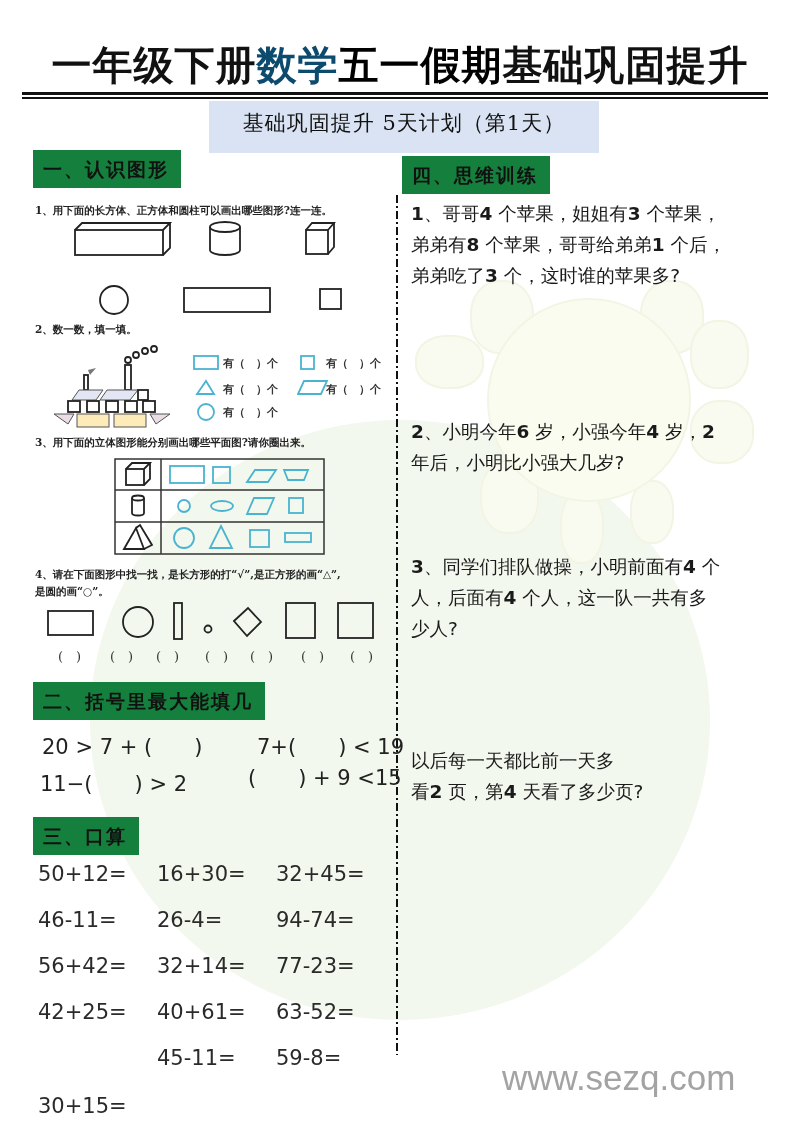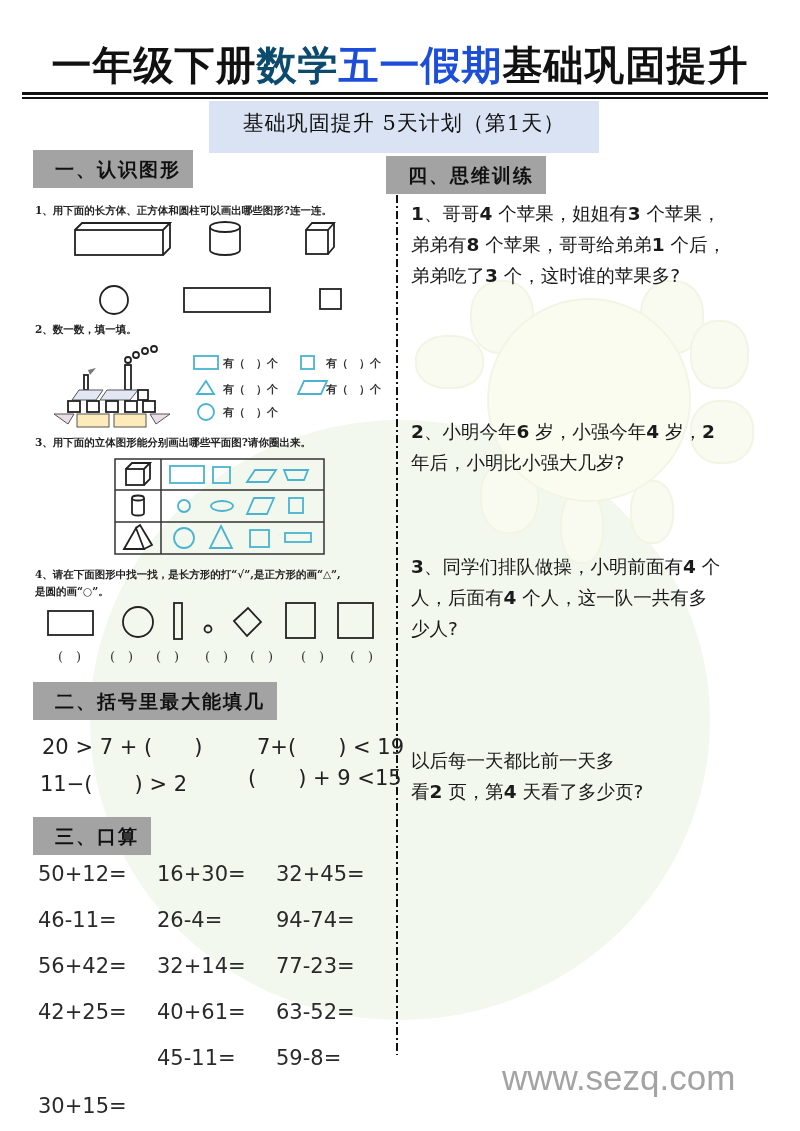--- a/index.html
+++ b/index.html
@@ -16,34 +16,34 @@
     .wm-sun { position: absolute; border-radius: 50%; background: #fbfcf0; border: 2px solid #f3f5e4; }
     .wm-ray { position: absolute; border-radius: 45%; background: #fafbf0; border: 2px solid #f2f4e4; }
 
     
     .main-title {
       left: 0; width: 800px; top: 40px; text-align: center;
       font-family: "DejaVu Serif", "Liberation Serif", serif;
       font-size: 40px; font-weight: bold; letter-spacing: 1px; line-height: 50px;
     }
     .main-title .blue { color: #0c4a6e; }
-    .main-title .red { color: #1d4ed8; }
+    .main-title .red { color: #000000; }
     .title-rule1 { left: 22px; width: 746px; top: 92px; height: 3px; background: #111; }
     .title-rule2 { left: 22px; width: 746px; top: 97px; height: 1.5px; background: #111; }
 
     .plan-bar {
       left: 209px; top: 101px; width: 390px; height: 52px; background: #dae3f3;
       font-family: "DejaVu Serif", "Liberation Serif", serif;
       font-size: 21px; line-height: 44px; text-align: center; letter-spacing: 1px;
     }
 
     .section-head {
-      position: absolute; background: #a3a3a3; height: 38px; line-height: 38px;
+      position: absolute; background: #15803d; height: 38px; line-height: 38px;
       font-family: "DejaVu Serif", "Liberation Serif", serif;
-      font-size: 19px; font-weight: bold; padding: 0 12px 0 22px; letter-spacing: 2px;
+      font-size: 19px; font-weight: bold; padding: 0 12px 0 10px; letter-spacing: 2px;
     }
 
     .divider {
       left: 396px; top: 195px; height: 860px; width: 2px;
       background: repeating-linear-gradient(to bottom, #111 0 8px, transparent 8px 11px, #111 11px 13px, transparent 13px 16px);
     }
 
     .qtext { font-family: "DejaVu Serif", "Liberation Serif", serif; font-size: 10.5px; font-weight: bold; color: #222; }
     .shape-line { stroke: #222; stroke-width: 1.8; fill: none; }
     .cyan { stroke: #4ab3d0; stroke-width: 1.8; fill: none; }
@@ -239,21 +239,21 @@
 
   <div class="abs calc" style="left:38px;top:1000px;">42+25=</div>
   <div class="abs calc" style="left:157px;top:1000px;">40+61=</div>
   <div class="abs calc" style="left:276px;top:1000px;">63-52=</div>
 
   <div class="abs calc" style="left:38px;top:1046px;margin-top:48px;">30+15=</div>
   <div class="abs calc" style="left:157px;top:1046px;">45-11=</div>
   <div class="abs calc" style="left:276px;top:1046px;">59-8=</div>
 </div>
 
-<div class="section-head" style="left:386px;top:156px;">四、思维训练</div>
+<div class="section-head" style="left:402px;top:156px;">四、思维训练</div>
 
 <div class="abs word-q" style="left:411px;top:198px;">
     <div><b>1</b><span>、哥哥</span><b>4</b><span> 个苹果，姐姐有</span><b>3</b><span> 个苹果，</span></div>
     <div><span>弟弟有</span><b>8</b><span> 个苹果，哥哥给弟弟</span><b>1</b><span> 个后，</span></div>
     <div><span>弟弟吃了</span><b>3</b><span> 个，这时谁的苹果多?</span></div>
   </div>
 <div class="abs word-q" style="left:411px;top:416px;">
     <div><b>2</b><span>、小明今年</span><b>6</b><span> 岁，小强今年</span><b>4</b><span> 岁，</span><b>2</b></div>
     <div><span>年后，小明比小强大几岁?</span></div>
   </div>

